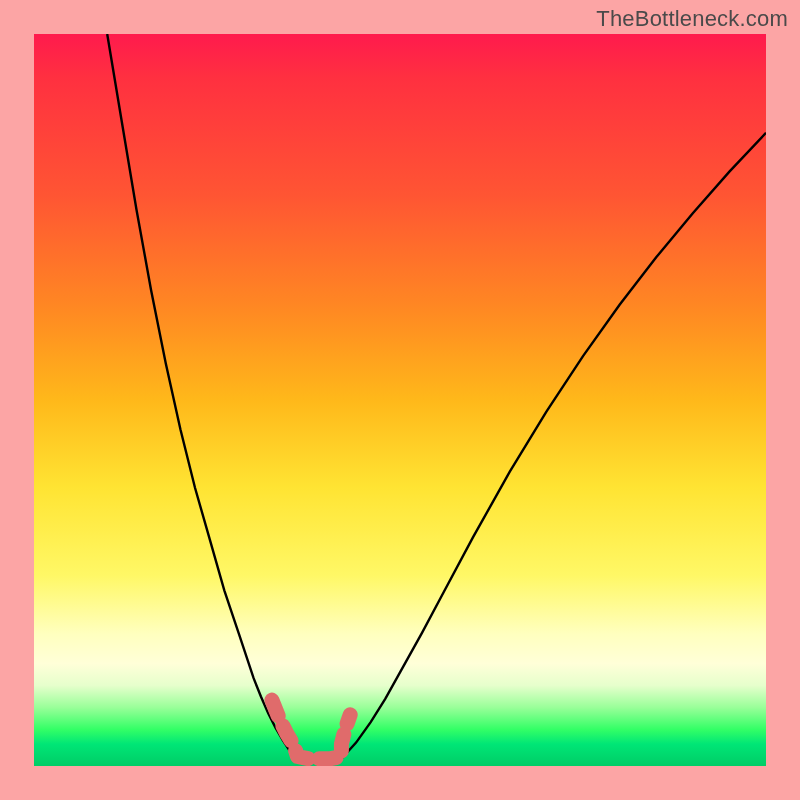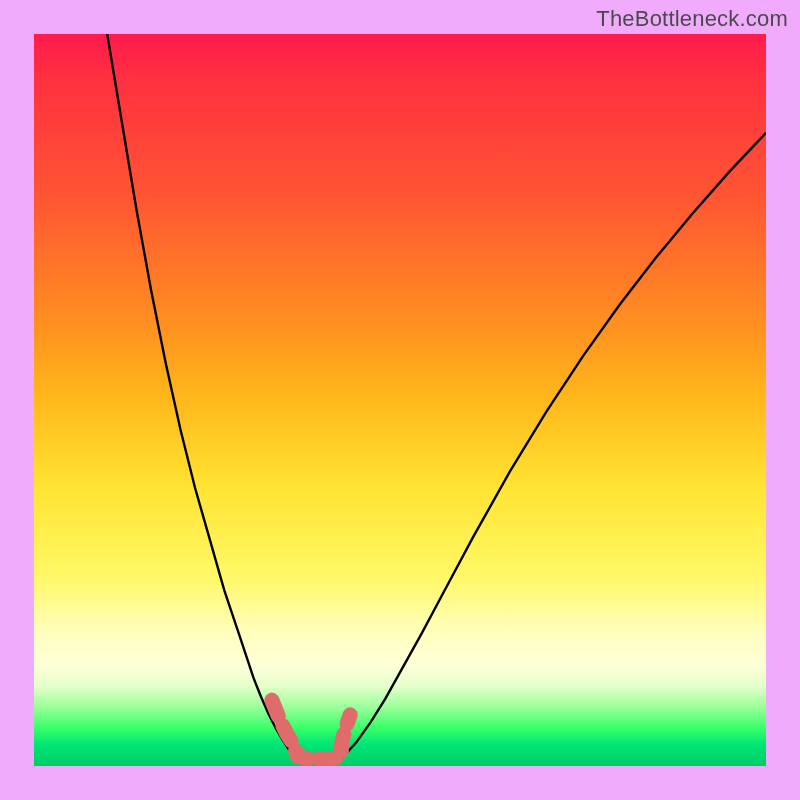--- a/index.html
+++ b/index.html
@@ -7,21 +7,21 @@
     padding: 0;
     width: 800px;
     height: 800px;
     background: #000;
     overflow: hidden;
     font-family: Arial, sans-serif;
   }
   .frame {
     width: 800px;
     height: 800px;
-    background: #f0abfc;
+    background: #fca5a5;
     position: relative;
   }
   .plot-area {
     position: absolute;
     left: 34px;
     top: 34px;
     width: 732px;
     height: 732px;
     overflow: hidden;
   }

